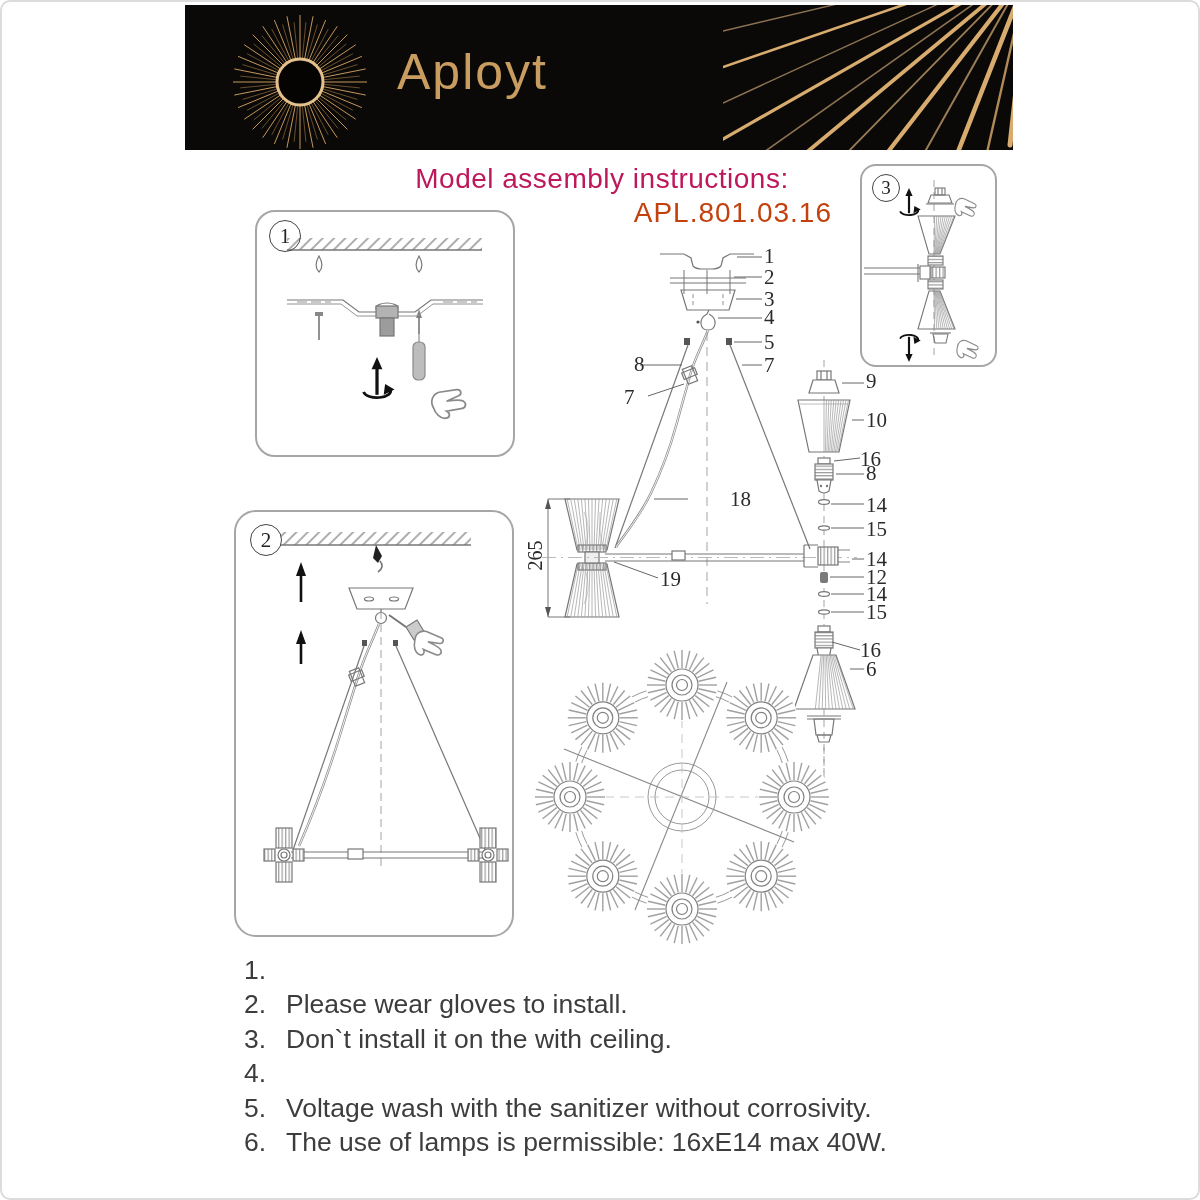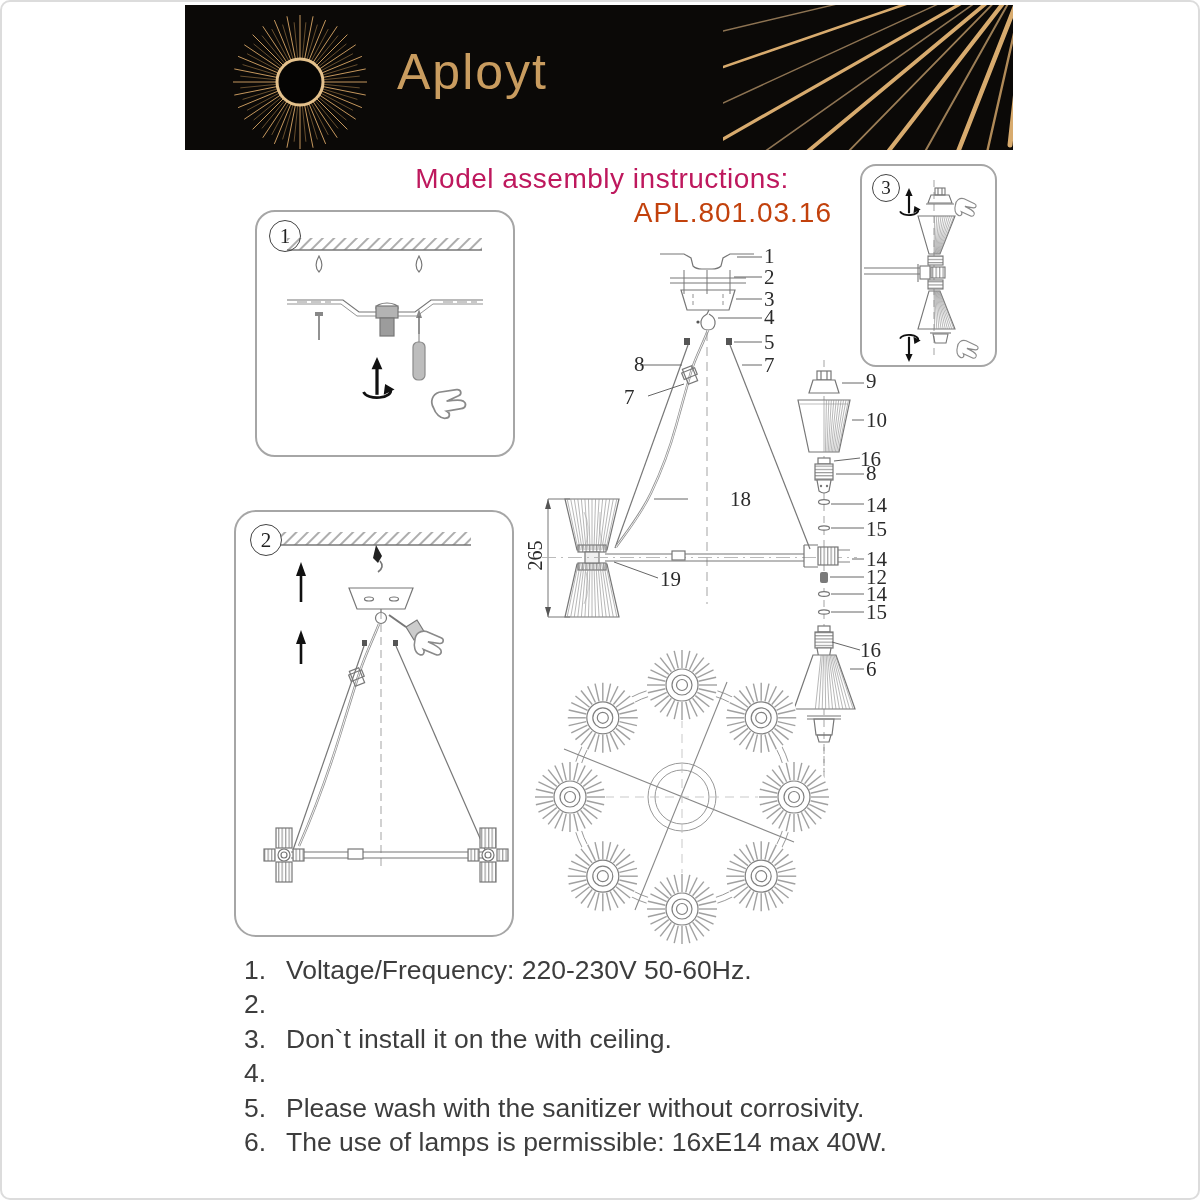--- a/index.html
+++ b/index.html
@@ -742,35 +742,35 @@
   <span class="plabel" style="left:864px;top:564px">12</span>
   <span class="plabel" style="left:864px;top:581px">14</span>
   <span class="plabel" style="left:864px;top:599px">15</span>
   <span class="plabel" style="left:858px;top:637px">16</span>
   <span class="plabel" style="left:864px;top:656px">6</span>
   <span class="dim">265</span>
 
   <div class="instructions">
     <div class="irow">
       <span class="inum">1.</span>
-      <span class="itext">Voltage/Frequency: 220-230V 50-60Hz.</span>
     </div>
     <div class="irow">
       <span class="inum">2.</span>
+      <span class="itext">Please wear gloves to install.</span>
     </div>
     <div class="irow">
       <span class="inum">3.</span>
       <span class="itext">Don`t install it on the with ceiling.</span>
     </div>
     <div class="irow">
       <span class="inum">4.</span>
     </div>
     <div class="irow">
       <span class="inum">5.</span>
-      <span class="itext">Please wash with the sanitizer without corrosivity.</span>
+      <span class="itext">Voltage wash with the sanitizer without corrosivity.</span>
     </div>
     <div class="irow">
       <span class="inum">6.</span>
       <span class="itext">The use of lamps is permissible: 16xE14 max 40W.</span>
     </div>
   </div>
 
 </div>
 
 </body></html>

